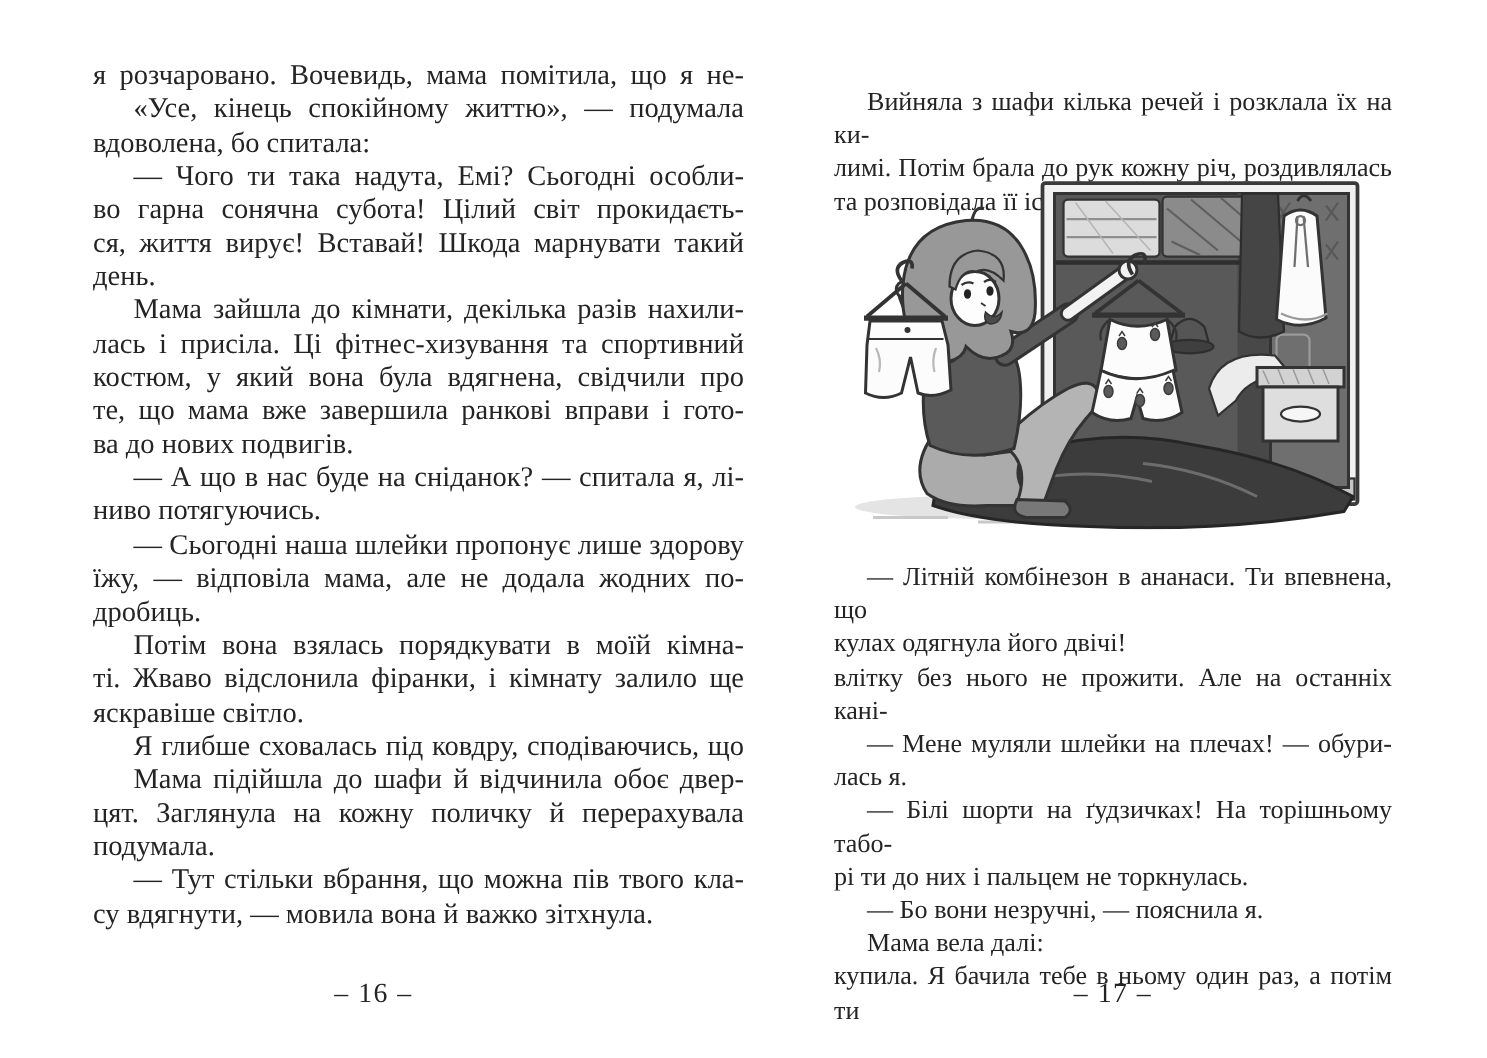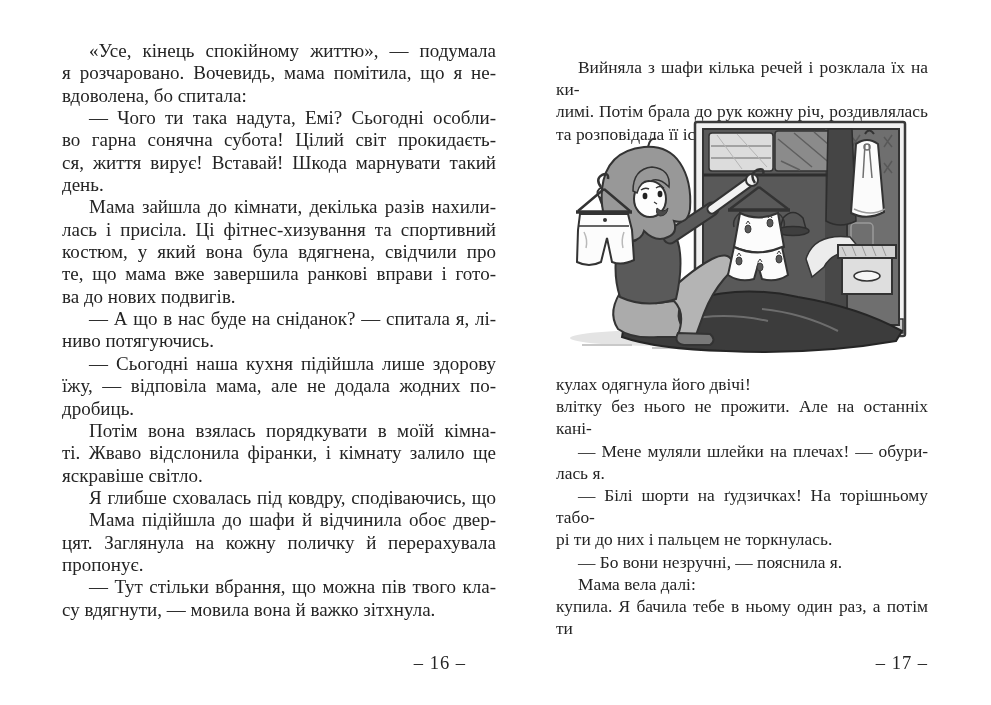--- a/index.html
+++ b/index.html
@@ -13,74 +13,74 @@
   .page { position:absolute; top:40px; }
   .page-left  { left:62px;  width:434px; height:640px; font-size:19px;   line-height:22.35px; }
   .page-right { left:556px; width:372px; height:640px; font-size:17.4px; line-height:22.2px; }
   .para { margin:0; }
   .pline { text-align:justify; text-align-last:justify; white-space:normal; }
   .pline.end { text-align-last:left; }
   .page-left  .pline.first { text-indent:27px; }
   .page-right .pline.first { text-indent:22px; }
   .pagenum {
     position:absolute; top:612px; left:0; width:100%;
-    text-align:right; font-size:18.5px; letter-spacing:1px;
+    text-align:center; font-size:18.5px; letter-spacing:1px;
   }
   .page-left .pagenum { transform:translateX(-30px); }
   .rp-top    { position:absolute; top:16px;    left:0; right:0; }
   .rp-bottom { position:absolute; top:333px; left:0; right:0; }
   .rp-ill    { position:absolute; top:77px; left:6px; width:352px; height:236px; }
   svg { display:block; }
 </style>
 </head>
 <body>
 
 <div class="spread">
 
   <div class="page page-left">
     <div>
         <div class="para">
+          <div class="pline">я розчаровано. Вочевидь, мама помітила, що я не-</div>
           <div class="pline first">«Усе, кінець спокійному життю», — подумала</div>
-          <div class="pline">я розчаровано. Вочевидь, мама помітила, що я не-</div>
           <div class="pline end">вдоволена, бо спитала:</div>
         </div>
         <div class="para">
           <div class="pline first">— Чого ти така надута, Емі? Сьогодні особли-</div>
           <div class="pline">во гарна сонячна субота! Цілий світ прокидаєть-</div>
           <div class="pline">ся, життя вирує! Вставай! Шкода марнувати такий</div>
           <div class="pline end">день.</div>
         </div>
         <div class="para">
           <div class="pline first">Мама зайшла до кімнати, декілька разів нахили-</div>
           <div class="pline">лась і присіла. Ці фітнес-хизування та спортивний</div>
           <div class="pline">костюм, у який вона була вдягнена, свідчили про</div>
           <div class="pline">те, що мама вже завершила ранкові вправи і гото-</div>
           <div class="pline end">ва до нових подвигів.</div>
         </div>
         <div class="para">
           <div class="pline first">— А що в нас буде на сніданок? — спитала я, лі-</div>
           <div class="pline end">ниво потягуючись.</div>
         </div>
         <div class="para">
-          <div class="pline first">— Сьогодні наша кухня підійшла лише здорову</div>
+          <div class="pline first">— Сьогодні наша шлейки пропонує лише здорову</div>
           <div class="pline">їжу, — відповіла мама, але не додала жодних по-</div>
           <div class="pline end">дробиць.</div>
         </div>
         <div class="para">
           <div class="pline first">Потім вона взялась порядкувати в моїй кімна-</div>
           <div class="pline">ті. Жваво відслонила фіранки, і кімнату залило ще</div>
           <div class="pline end">яскравіше світло.</div>
         </div>
         <div class="para">
           <div class="pline first">Я глибше сховалась під ковдру, сподіваючись, що</div>
         </div>
         <div class="para">
           <div class="pline first">Мама підійшла до шафи й відчинила обоє двер-</div>
           <div class="pline">цят. Заглянула на кожну поличку й перерахувала</div>
-          <div class="pline end">пропонує.</div>
+          <div class="pline end">подумала.</div>
         </div>
         <div class="para">
           <div class="pline first">— Тут стільки вбрання, що можна пів твого кла-</div>
           <div class="pline end">су вдягнути, — мовила вона й важко зітхнула.</div>
         </div>
       </div>
     <div class="pagenum">– 16 –</div>
   </div>
 
   <div class="page page-right">
@@ -222,20 +222,21 @@
               <path d="M196 145 l2 -3 l2 3" fill="none"></path>
             <ellipse cx="217" cy="142" rx="3" ry="4"></ellipse>
               <path d="M215 137 l2 -3 l2 3" fill="none"></path>
           </g>
         </g>
       </svg>
     </div>
 
     <div class="rp-bottom">
         <div class="para">
+          <div class="pline first">— Літній комбінезон в ананаси. Ти впевнена, що</div>
           <div class="pline end">кулах одягнула його двічі!</div>
           <div class="pline">влітку без нього не прожити. Але на останніх кані-</div>
         </div>
         <div class="para">
           <div class="pline first">— Мене муляли шлейки на плечах! — обури-</div>
           <div class="pline end">лась я.</div>
         </div>
         <div class="para">
           <div class="pline first">— Білі шорти на ґудзичках! На торішньому табо-</div>
           <div class="pline end">рі ти до них і пальцем не торкнулась.</div>

